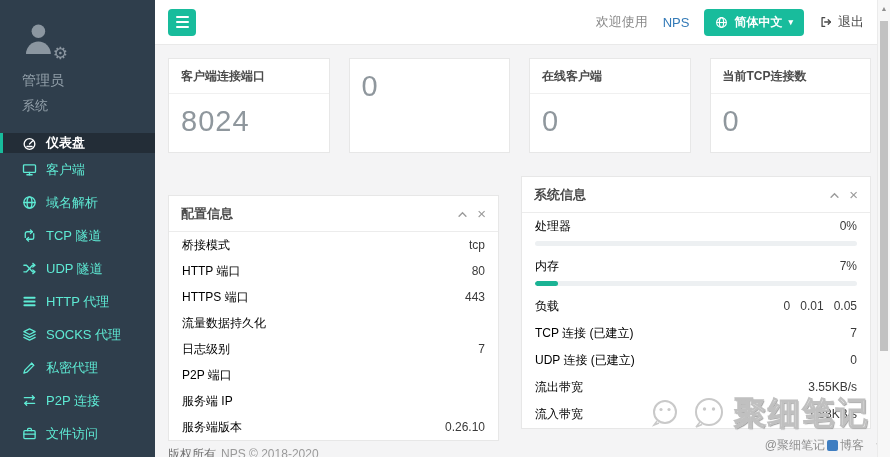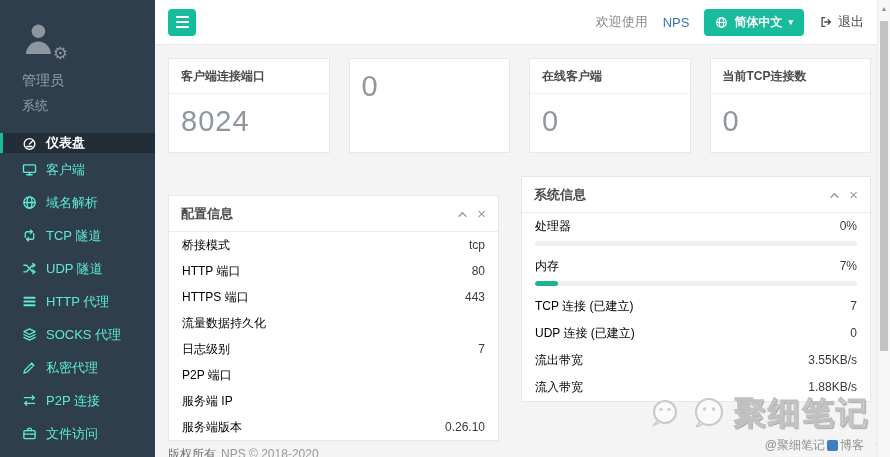--- a/index.html
+++ b/index.html
@@ -360,20 +360,27 @@
               <div class="sys-row">
                 <div class="sys-line">
                   <span class="row-label">内存</span>
                   <span class="row-value">7%</span>
                 </div>
                 <div class="progress">
                   <div class="progress-fill" style="width: 7%;"></div>
                 </div>
               </div>
 
+              <div class="sys-row">
+                <div class="sys-line">
+                  <span class="row-label">负载</span>
+                  <span class="row-value">0   0.01   0.05</span>
+                </div>
+
+              </div>
 
               <div class="sys-row">
                 <div class="sys-line">
                   <span class="row-label">TCP 连接 (已建立)</span>
                   <span class="row-value">7</span>
                 </div>
 
               </div>
 
               <div class="sys-row">

